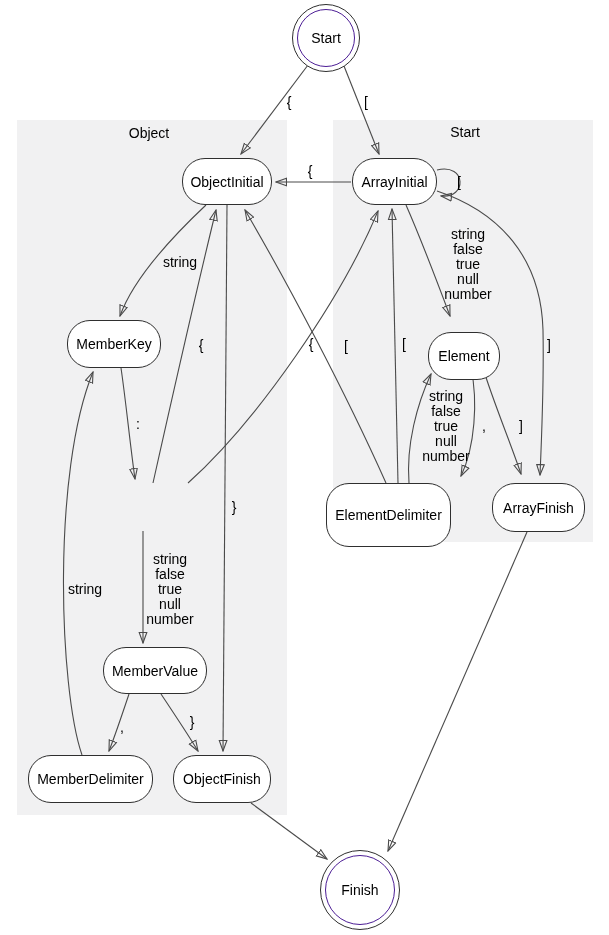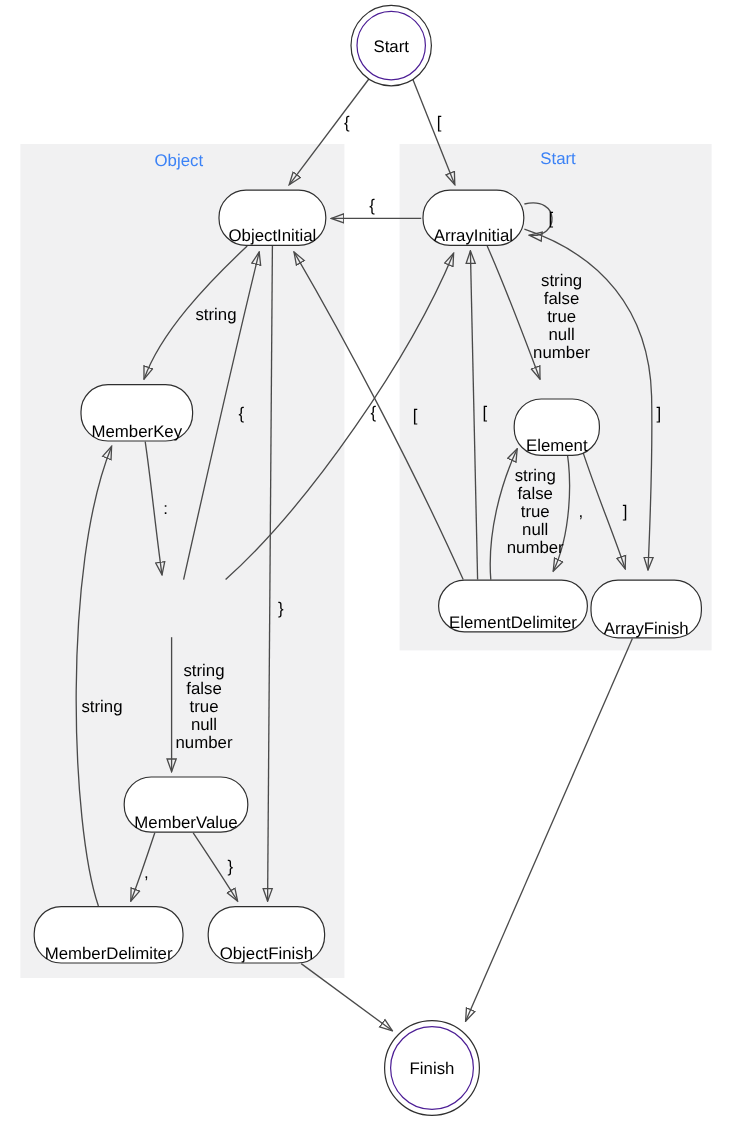--- a/index.html
+++ b/index.html
@@ -3,27 +3,27 @@
 <meta charset="utf-8">
 <style>
   html,body{margin:0;padding:0;background:#ffffff;}
   .canvas{
     position:relative;width:609px;height:935px;background:#ffffff;overflow:hidden;
     font-family:"Liberation Sans", sans-serif;color:#000;
   }
   .cluster{position:absolute;background:#f1f1f2;}
   .cluster-label{
     position:absolute;transform:translate(-50%,-50%);
-    font-size:14px;color:#3b82f6;white-space:nowrap;
+    font-size:14px;color:#000000;white-space:nowrap;
   }
   svg.edge-layer{position:absolute;left:0;top:0;width:609px;height:935px;}
   svg.edge-layer path{fill:none;stroke:#4a4a4a;stroke-width:1.1px;}
   .node{
     position:absolute;background:#ffffff;border:1px solid #2f2f2f;border-radius:23px;
-    display:flex;align-items:flex-end;justify-content:center;
+    display:flex;align-items:center;justify-content:center;
     font-size:14px;box-sizing:border-box;white-space:nowrap;
   }
   .circle-node{
     position:absolute;border:1px solid #2f2f2f;border-radius:50%;background:#ffffff;
     display:flex;align-items:center;justify-content:center;box-sizing:border-box;
   }
   .inner-circle{
     width:calc(100% - 8px);height:calc(100% - 8px);
     border:1px solid #4c1d95;border-radius:50%;
     display:flex;align-items:center;justify-content:center;
@@ -92,21 +92,21 @@
 
   <div class="node" style="left:67px;top:320px;width:94px;height:48px">
     <span>MemberKey</span>
   </div>
 
   <div class="node" style="left:428px;top:332px;width:72px;height:48px">
     <span>Element</span>
   </div>
 
 
-  <div class="node" style="left:365px;top:483px;width:125px;height:44px">
+  <div class="node" style="left:326px;top:483px;width:125px;height:64px">
     <span>ElementDelimiter</span>
   </div>
 
   <div class="node" style="left:492px;top:483px;width:93px;height:49px">
     <span>ArrayFinish</span>
   </div>
 
   <div class="node" style="left:103px;top:647px;width:104px;height:47px">
     <span>MemberValue</span>
   </div>

